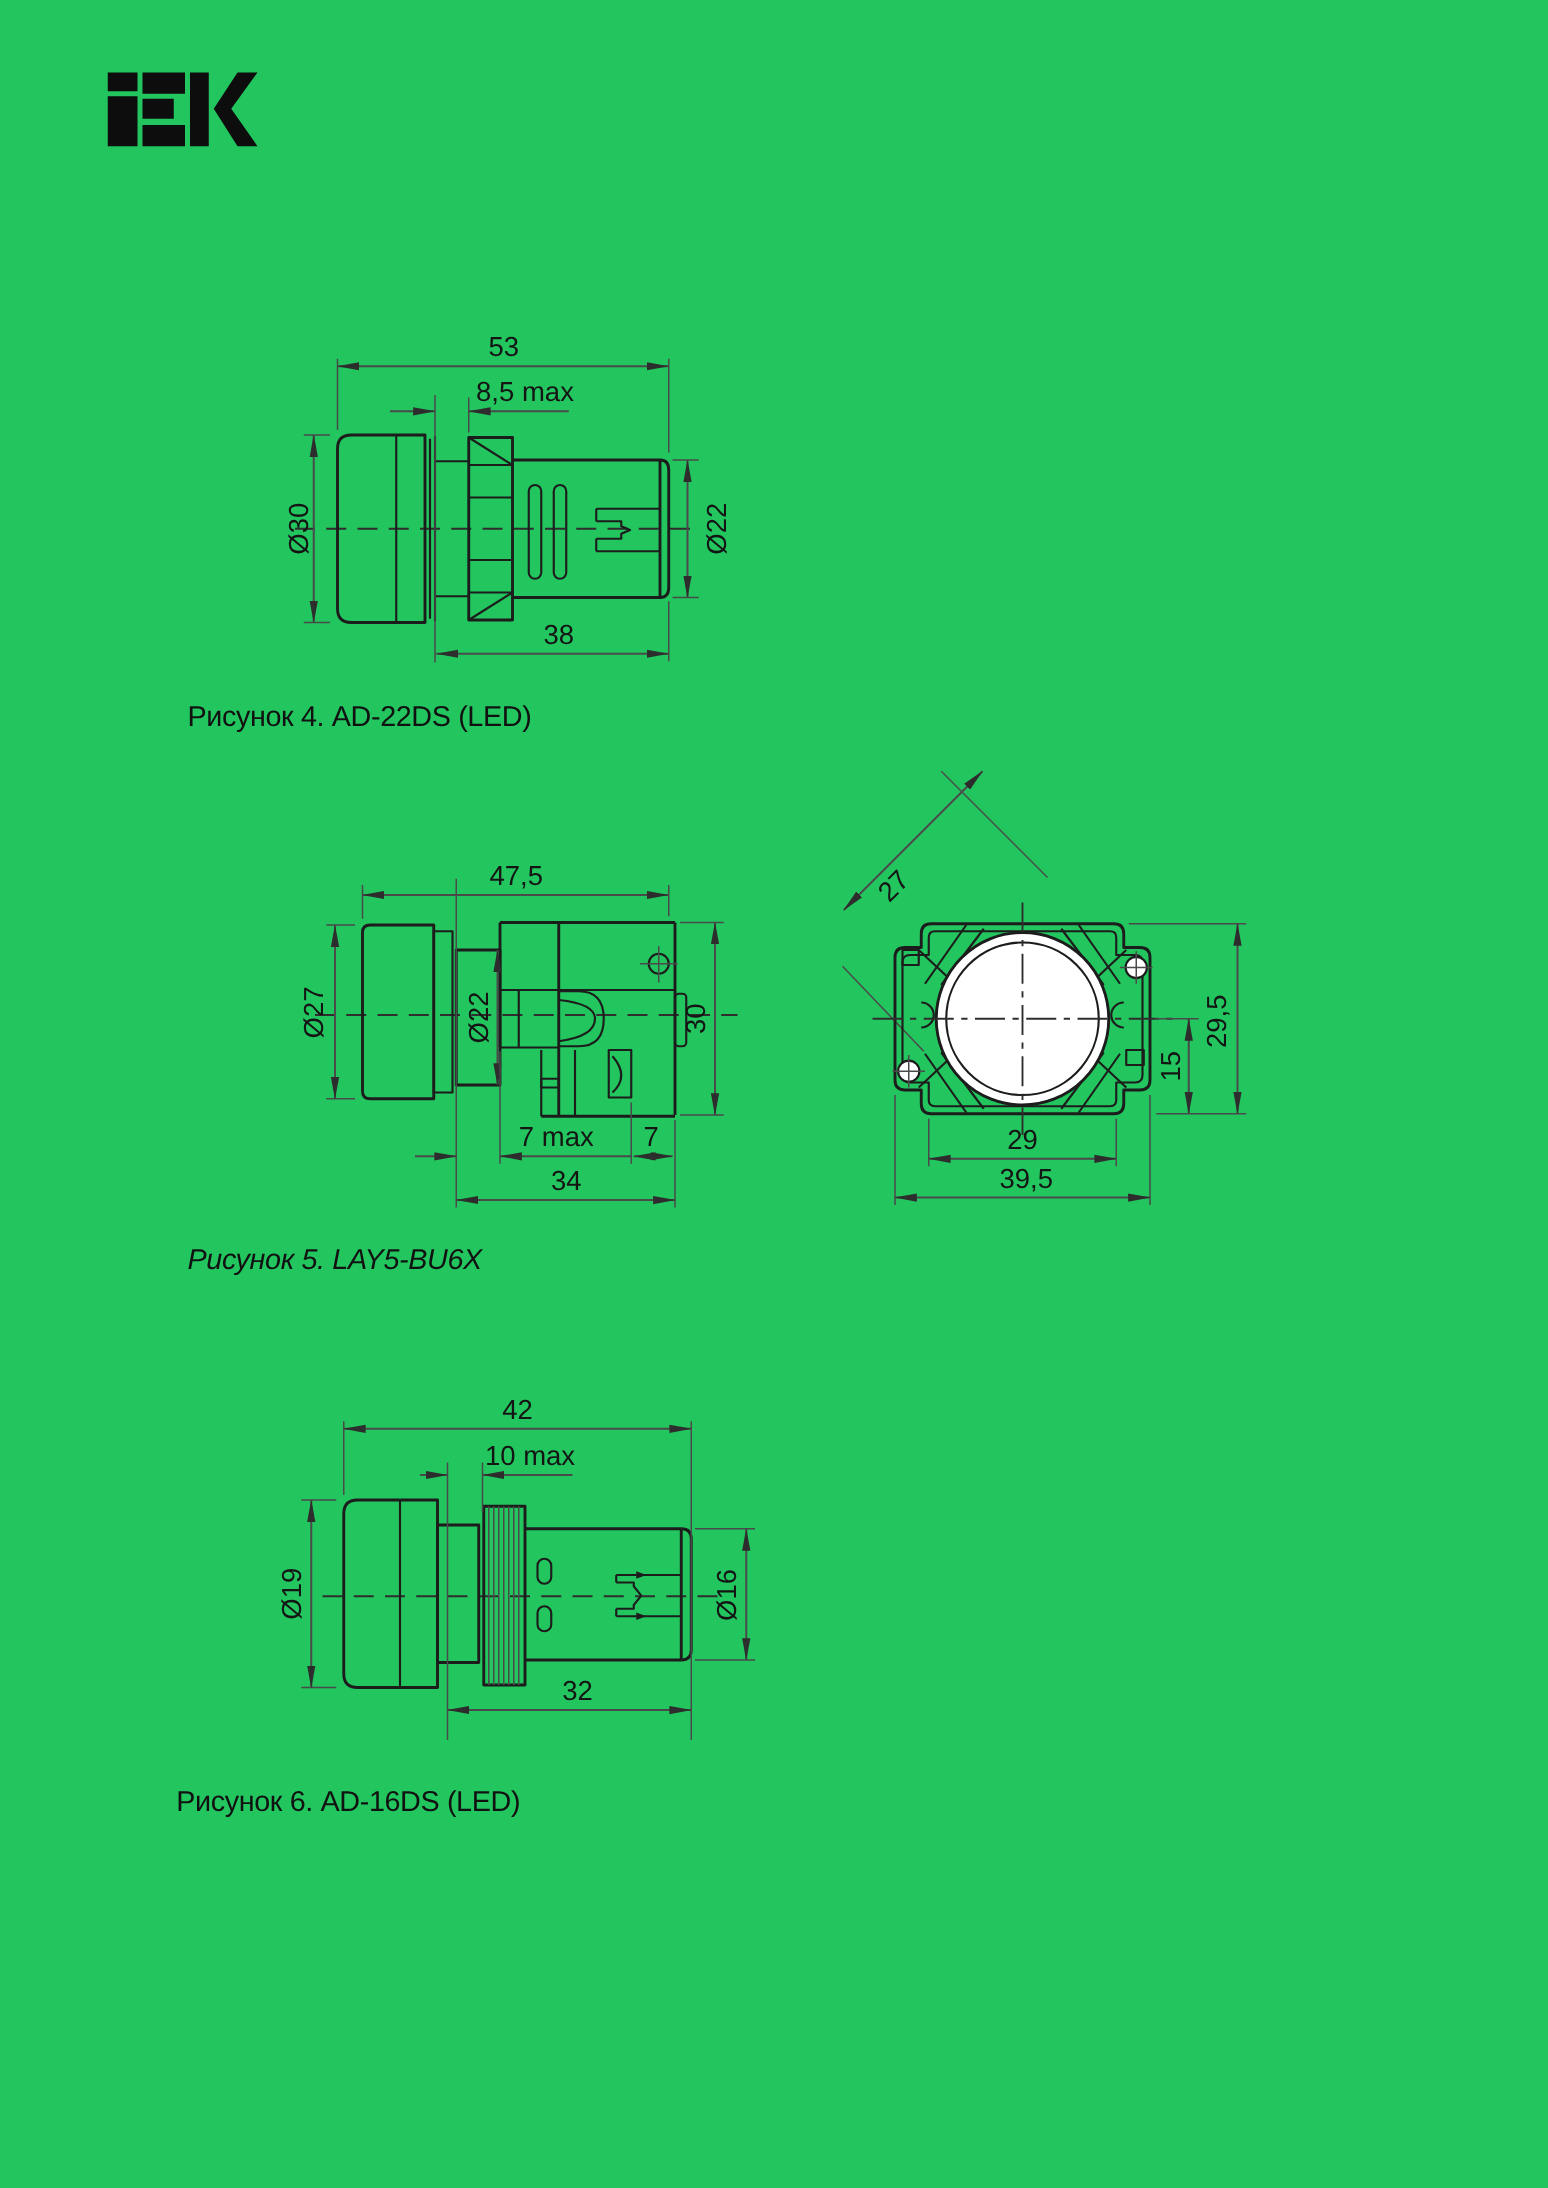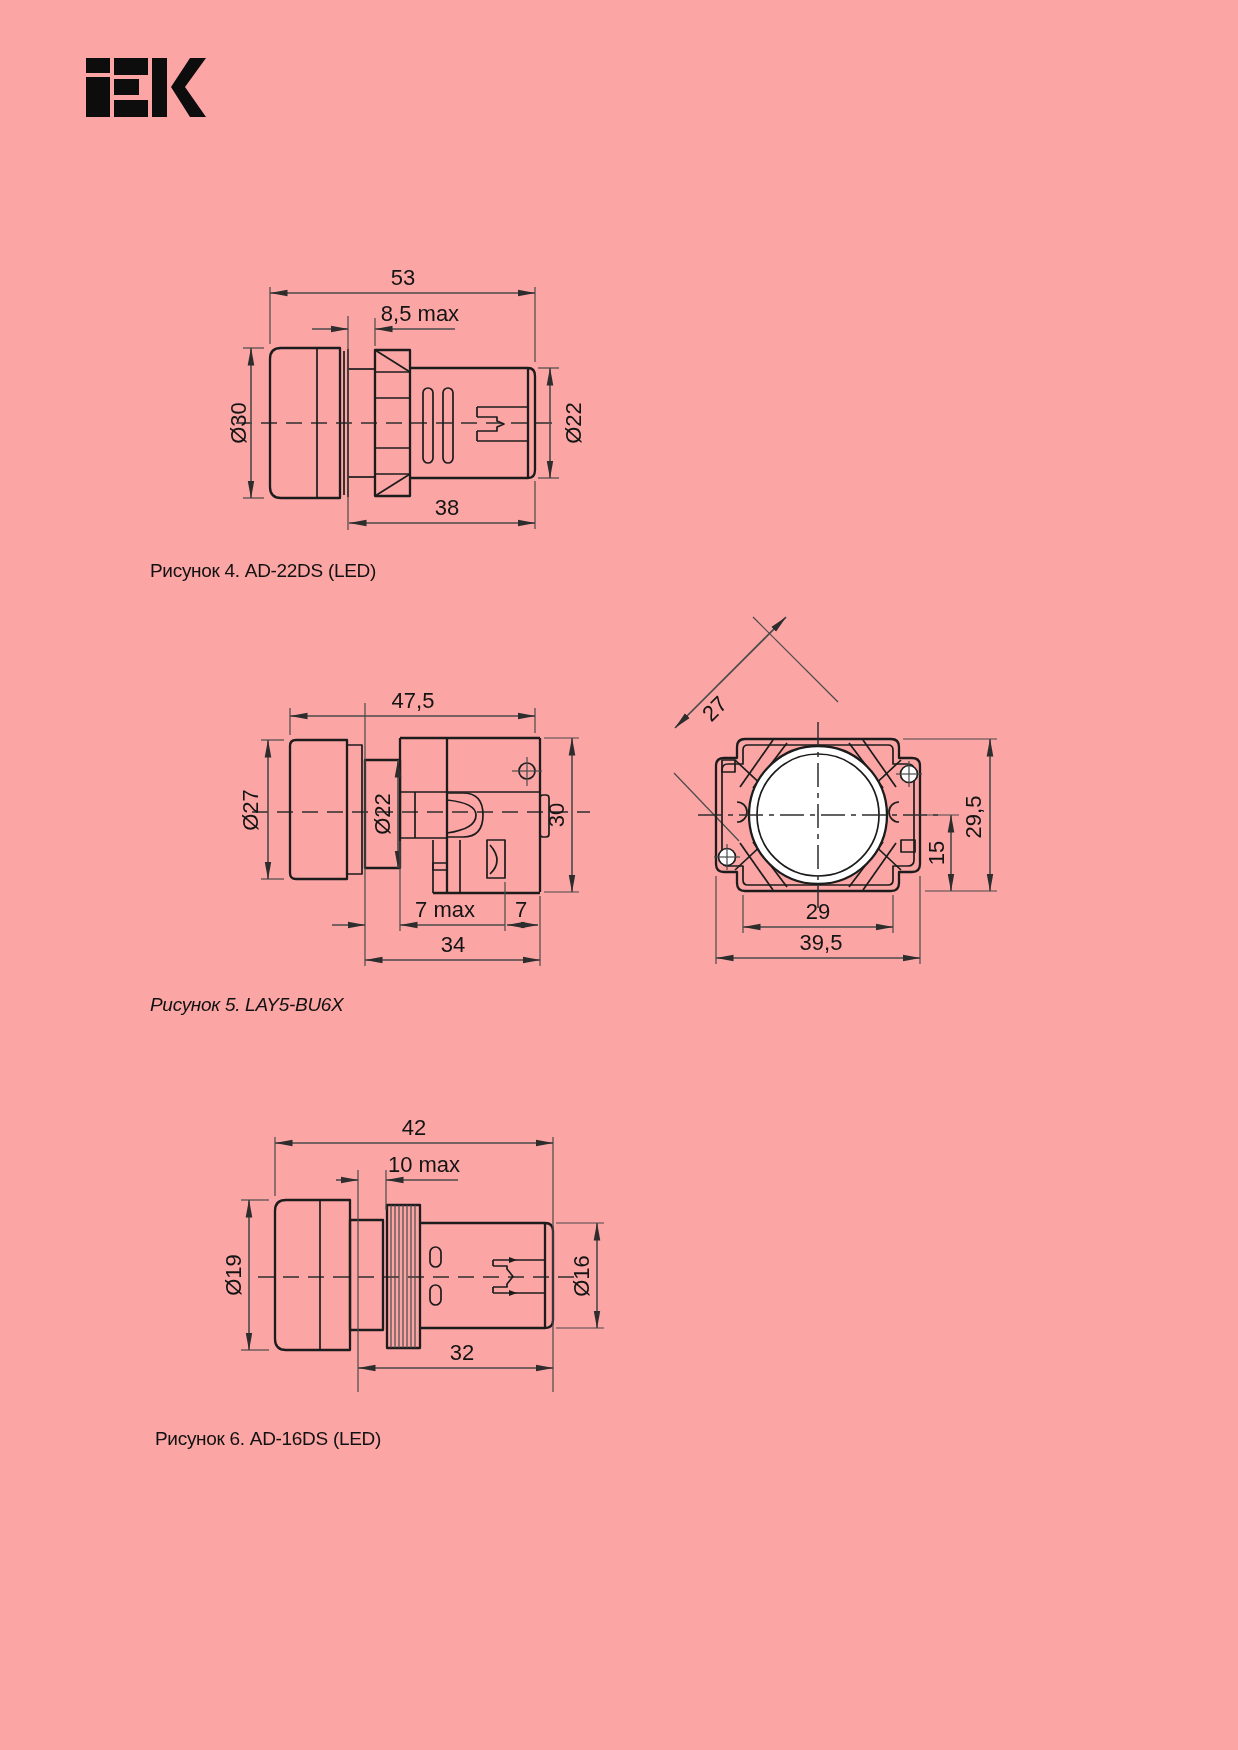--- a/index.html
+++ b/index.html
@@ -1,19 +1,19 @@
 <!DOCTYPE html>
 <html><head>
 <meta charset="utf-8">
 <style>
   html,body{margin:0;padding:0;background:#e8e8e8;}
-  #page{position:relative;width:1238px;height:1750px;background:#fca5a5;overflow:hidden;
+  #page{position:relative;width:1238px;height:1750px;background:#22c55e;overflow:hidden;
         font-family:"Liberation Sans",sans-serif;}
   #cv{position:absolute;left:0;top:0;}
-  .caption{position:absolute;color:#111;font-size:19px;letter-spacing:-0.3px;white-space:nowrap;}
+  .caption{position:absolute;color:#111;font-size:23px;letter-spacing:-0.3px;white-space:nowrap;}
   
   .p  {fill:none;stroke:#1c1c1c;stroke-width:2.3;stroke-linejoin:round;}
   .pt {fill:none;stroke:#1c1c1c;stroke-width:1.7;stroke-linejoin:round;}
   .d  {fill:none;stroke:#4a4a4a;stroke-width:1.6;}
   .e  {fill:none;stroke:#4a4a4a;stroke-width:1.2;}
   .cl {fill:none;stroke:#2e2e2e;stroke-width:1.5;stroke-dasharray:16 9;}
   .cd {fill:none;stroke:#2e2e2e;stroke-width:1.5;stroke-dasharray:24 6 5 6;}
   .dt {font:22px "Liberation Sans",sans-serif;fill:#141414;}
   .wh {fill:#ffffff;}
   .logo-fill{fill:#0d0d0d;}
@@ -287,15 +287,15 @@
       <line class="d" x1="597" y1="1223" x2="597" y2="1328" marker-start="url(#arr)" marker-end="url(#arr)"></line>
       <text class="dt" x="589" y="1276" text-anchor="middle" transform="rotate(-90 589 1276)">Ø16</text>
 
       <line class="d" x1="358" y1="1368" x2="553" y2="1368" marker-start="url(#arr)" marker-end="url(#arr)"></line>
       <text class="dt" x="462" y="1360" text-anchor="middle">32</text>
     </g>
   </svg>
 
   <div class="caption" style="left:150px;top:560px;">Рисунок 4. AD-22DS (LED)</div>
   <div class="caption" style="left:150px;top:994px;font-style:italic;">Рисунок 5. LAY5-BU6X</div>
-  <div class="caption" style="left:155px;top:1428px;">Рисунок 6. AD-16DS (LED)</div>
+  <div class="caption" style="left:141px;top:1428px;">Рисунок 6. AD-16DS (LED)</div>
 
 </div>
 
 </body></html>

